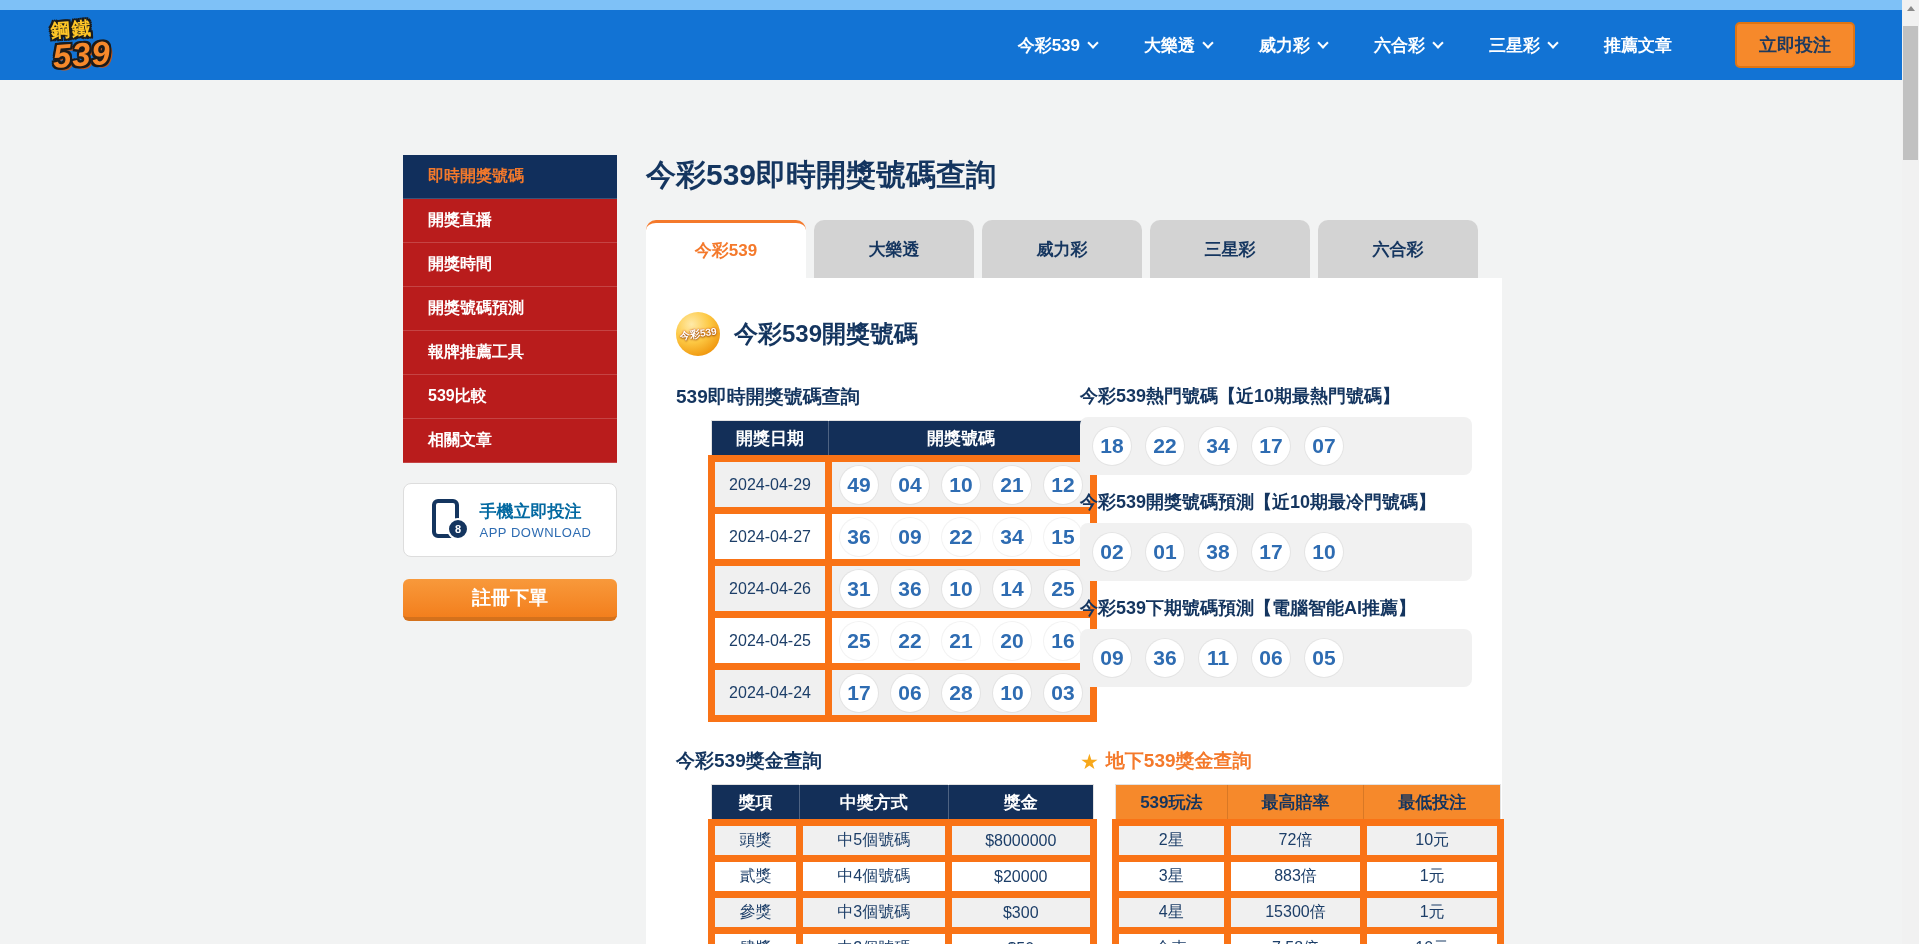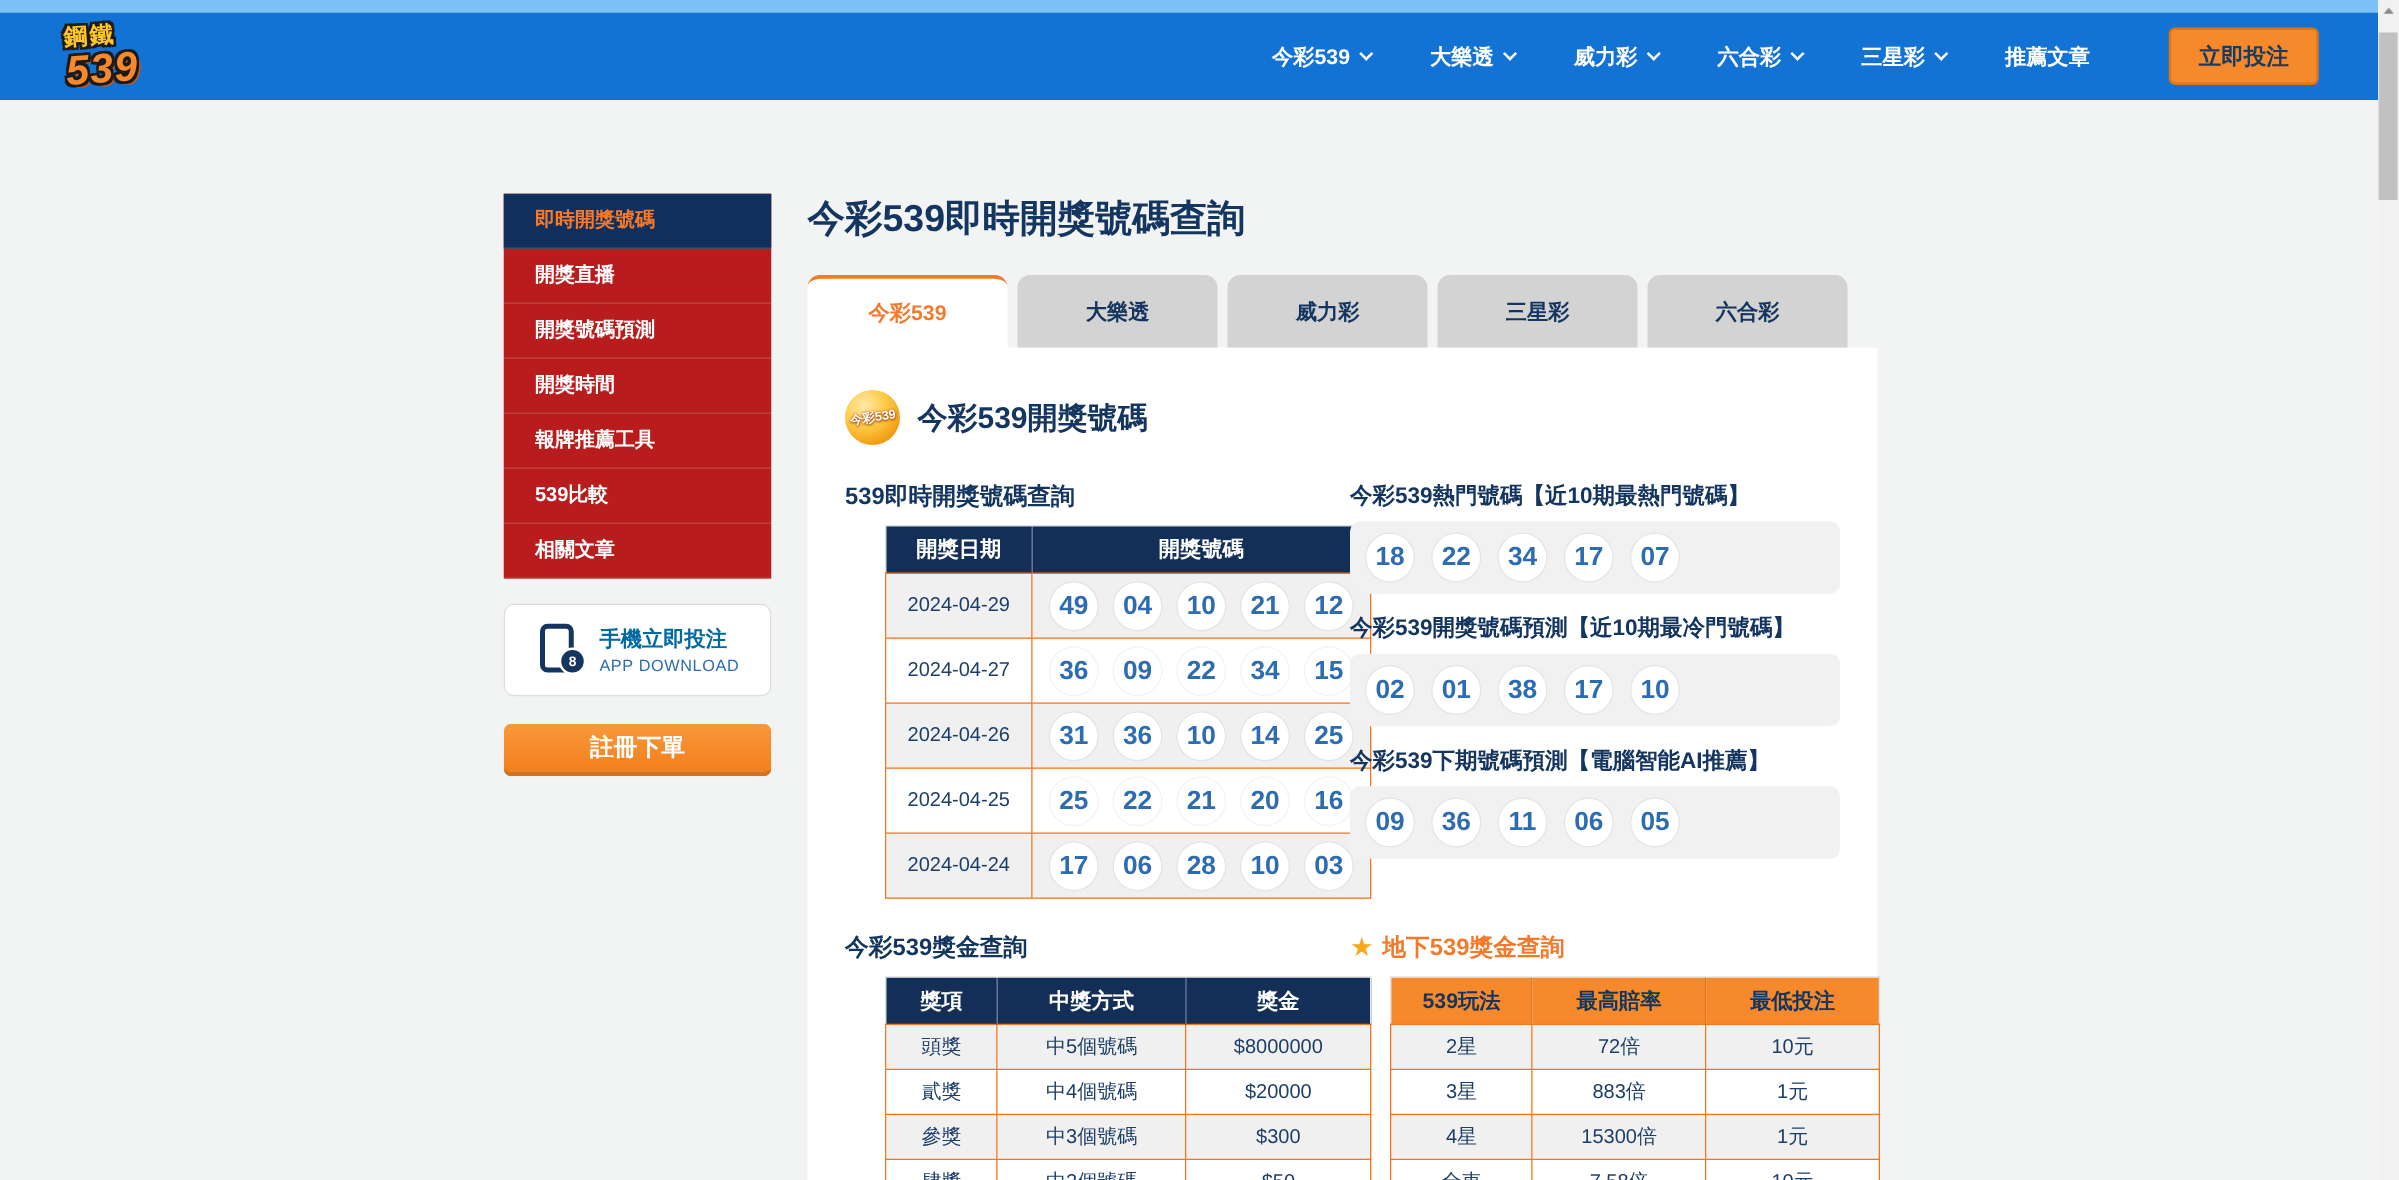--- a/index.html
+++ b/index.html
@@ -62,21 +62,21 @@
   .card-heading { color:#14355f; font-size:24px; font-weight:bold; }
 
   .grid { display:grid; grid-template-columns:389px 392px; column-gap:15px; align-items:start; }
   .grid-bottom { margin-top:26px; }
   .section-title { color:#14355f; font-size:19px; font-weight:bold; margin-bottom:10px; }
 
   table.tbl { width:100%; border-collapse:collapse; border:1px solid #e2e2e2;margin-left:32px; }
   .tbl th { background:#132f58; color:#fff; font-size:17px; font-weight:bold; height:38px;
     border-right:1px solid rgba(255,255,255,0.25); }
   .tbl th:last-child { border-right:none; }
-  .tbl td { border:1px solid #f97316; text-align:center; color:#1c3e68; }
+  .tbl td { border:7px solid #f97316; text-align:center; color:#1c3e68; }
   .tbl tr:nth-child(odd) td { background:#f0f0f0; }
   .tbl tr:nth-child(even) td { background:#fff; }
 
   .draw-tbl .th-date { width:117px; }
   .draw-tbl td { height:52px; font-size:16px; }
   .numrow { display:flex; justify-content:center; align-items:center; gap:13px; }
   .circle { width:38px; height:38px; border-radius:50%; background:#fff; color:#2e6cb2;
     font-size:21px; font-weight:bold; display:inline-flex; align-items:center; justify-content:center;
     box-shadow:0 0 0 1px rgba(0,0,0,0.05); }
 
@@ -134,22 +134,22 @@
     <button class="cta">立即投注</button>
   </nav>
 </header>
 
 <div class="layout">
 
   <aside class="side">
     <nav class="side-nav">
       <div class="side-item active">即時開獎號碼</div>
       <div class="side-item">開獎直播</div>
+      <div class="side-item">開獎時間</div>
       <div class="side-item">開獎號碼預測</div>
-      <div class="side-item">開獎時間</div>
       <div class="side-item">報牌推薦工具</div>
       <div class="side-item">539比較</div>
       <div class="side-item">相關文章</div>
     </nav>
 
     <div class="app-card">
       <svg width="40" height="44" viewBox="0 0 40 44">
         <rect x="5" y="3" width="23" height="35" rx="4" fill="none" stroke="#14355f" stroke-width="4"></rect>
         <circle cx="29" cy="31" r="10" fill="#14355f" stroke="#fff" stroke-width="2"></circle>
         <text x="29" y="35" font-size="11" font-weight="bold" fill="#fff" text-anchor="middle" font-family="Liberation Sans,sans-serif">8</text>

